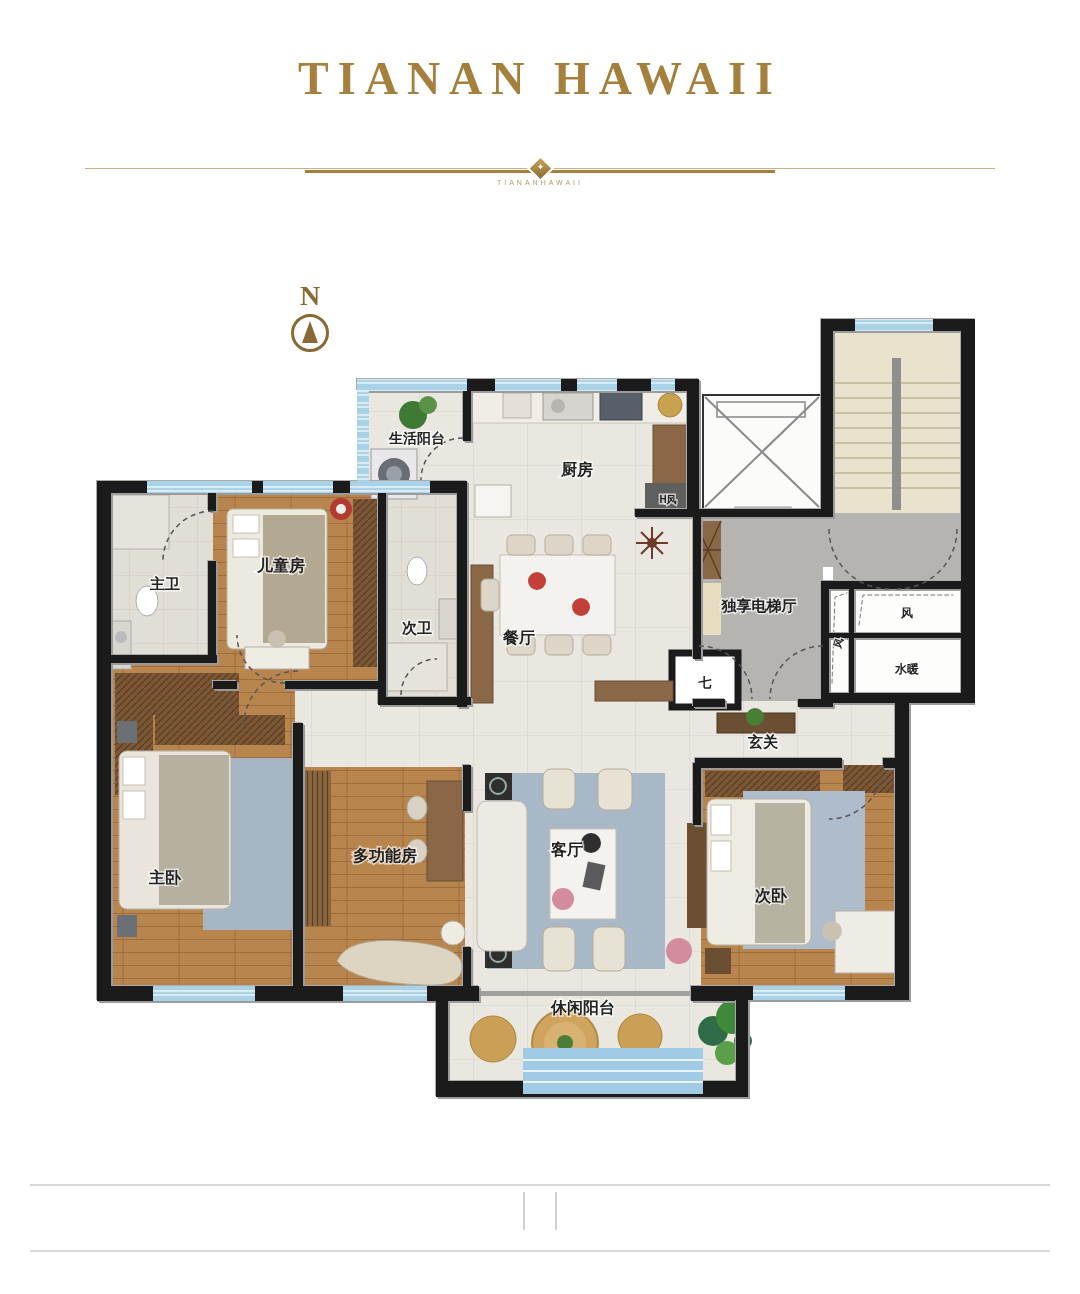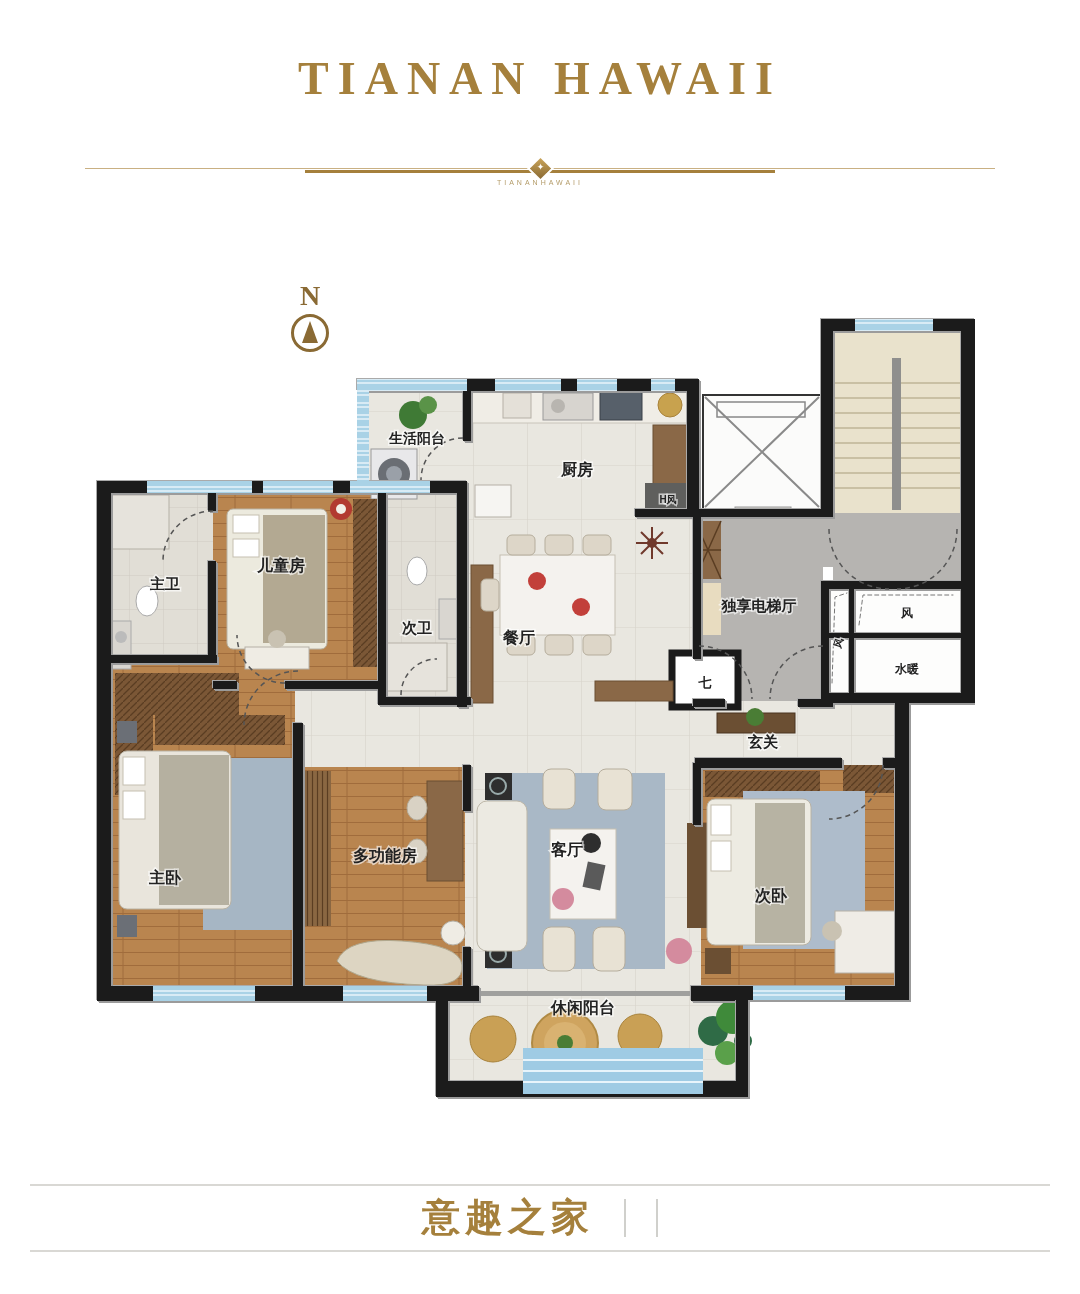--- a/index.html
+++ b/index.html
@@ -351,19 +351,18 @@
       <text x="812" y="314" font-size="12">风</text>
       <text x="812" y="370" font-size="12">水暖</text>
       <text x="744" y="343" font-size="10" transform="rotate(-72 744 340)">风</text>
       <text x="610" y="384" font-size="13">七</text>
       <text x="573" y="200" font-size="10" fill="#f0f0ee" stroke="none">H风</text>
     </g>
   </svg>
 
   <div class="ftr-line" style="top:1176px"></div>
   <div class="ftr-row">
-    <span class="ftr-name">意趣之家</span>
     <span class="ftr-sep"></span>
     <span class="ftr-sep"></span>
   </div>
   <div class="ftr-line" style="top:1242px"></div>
 
 </div>
 
 </body></html>

